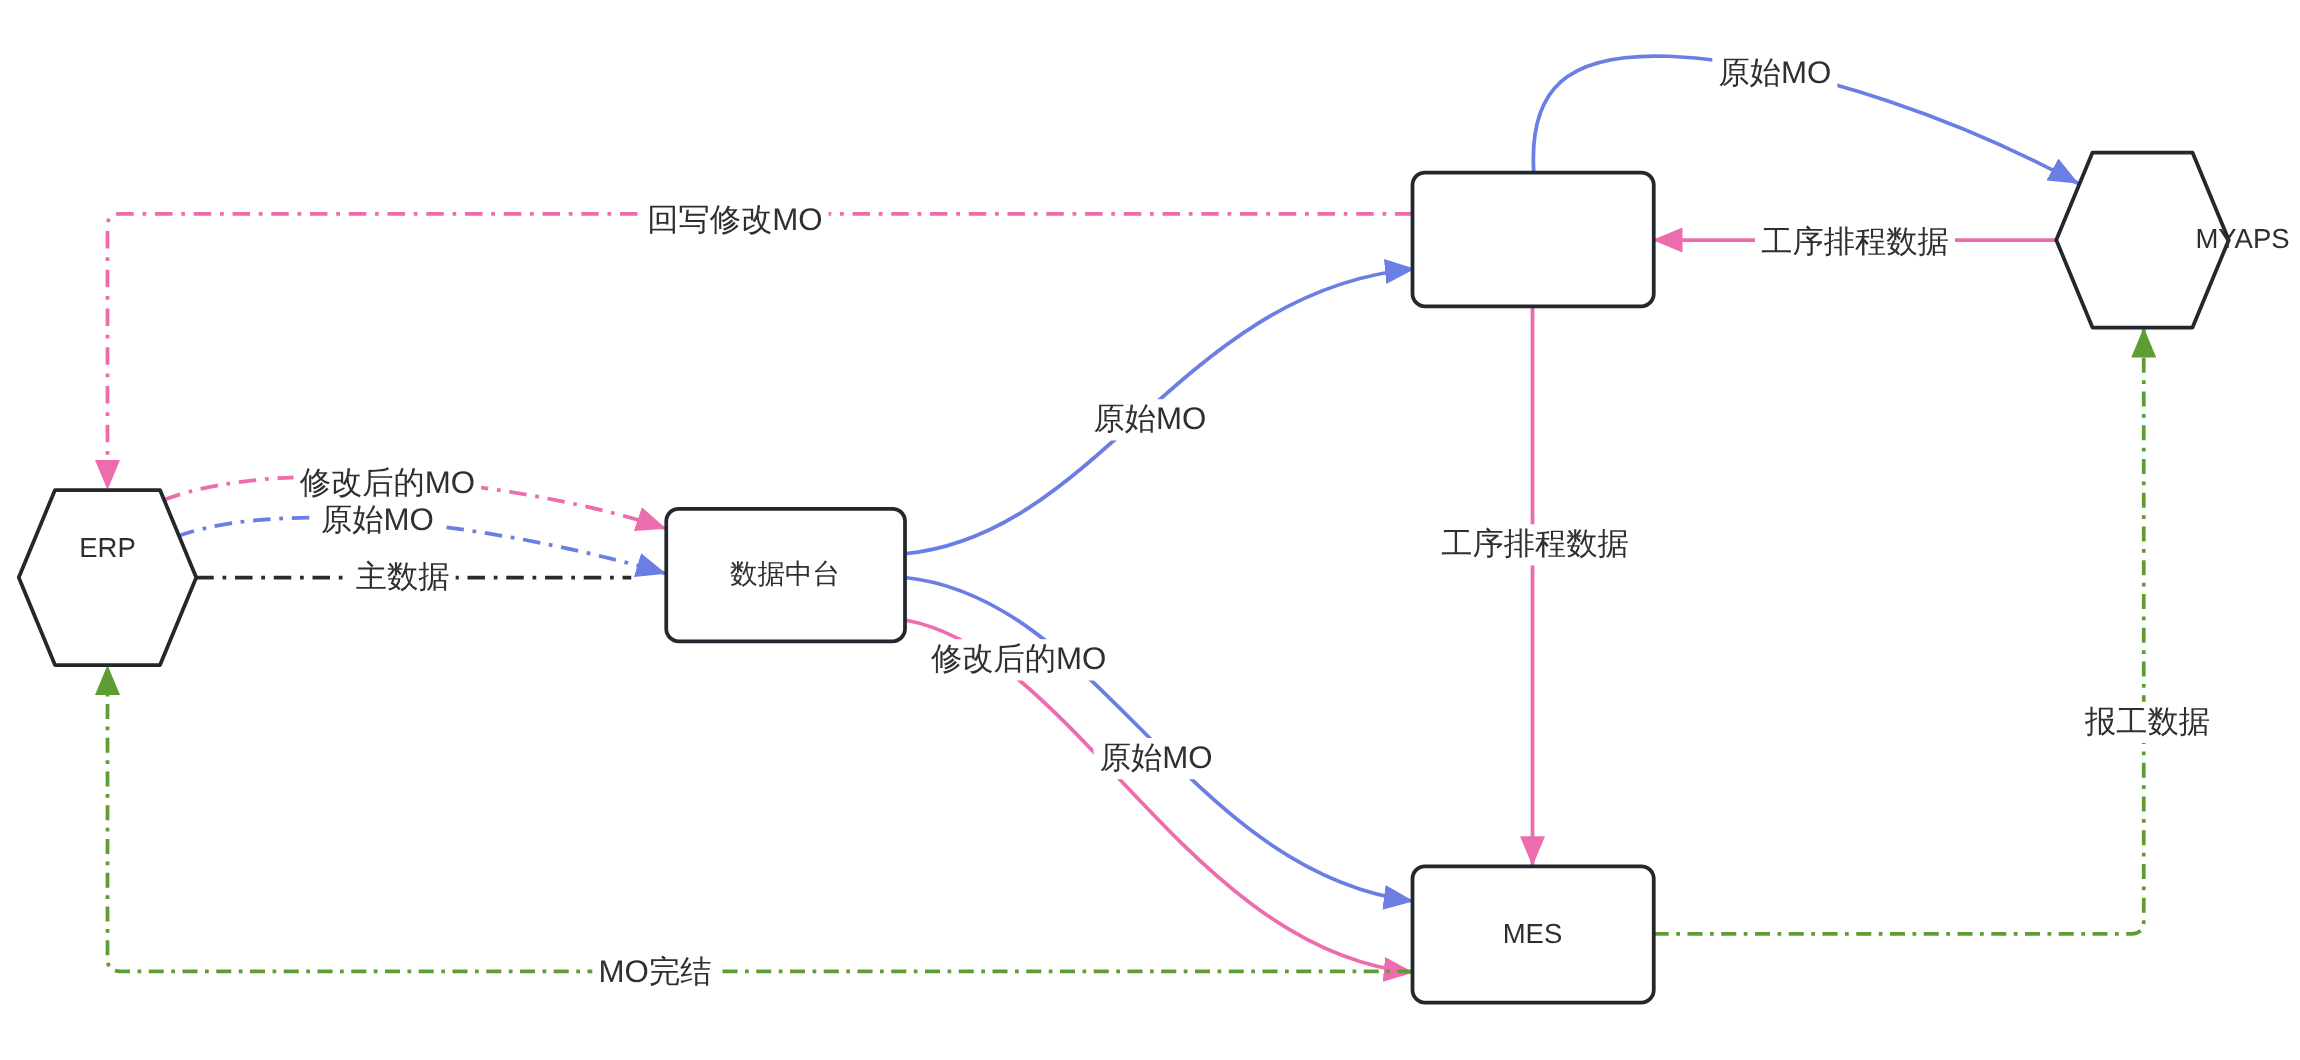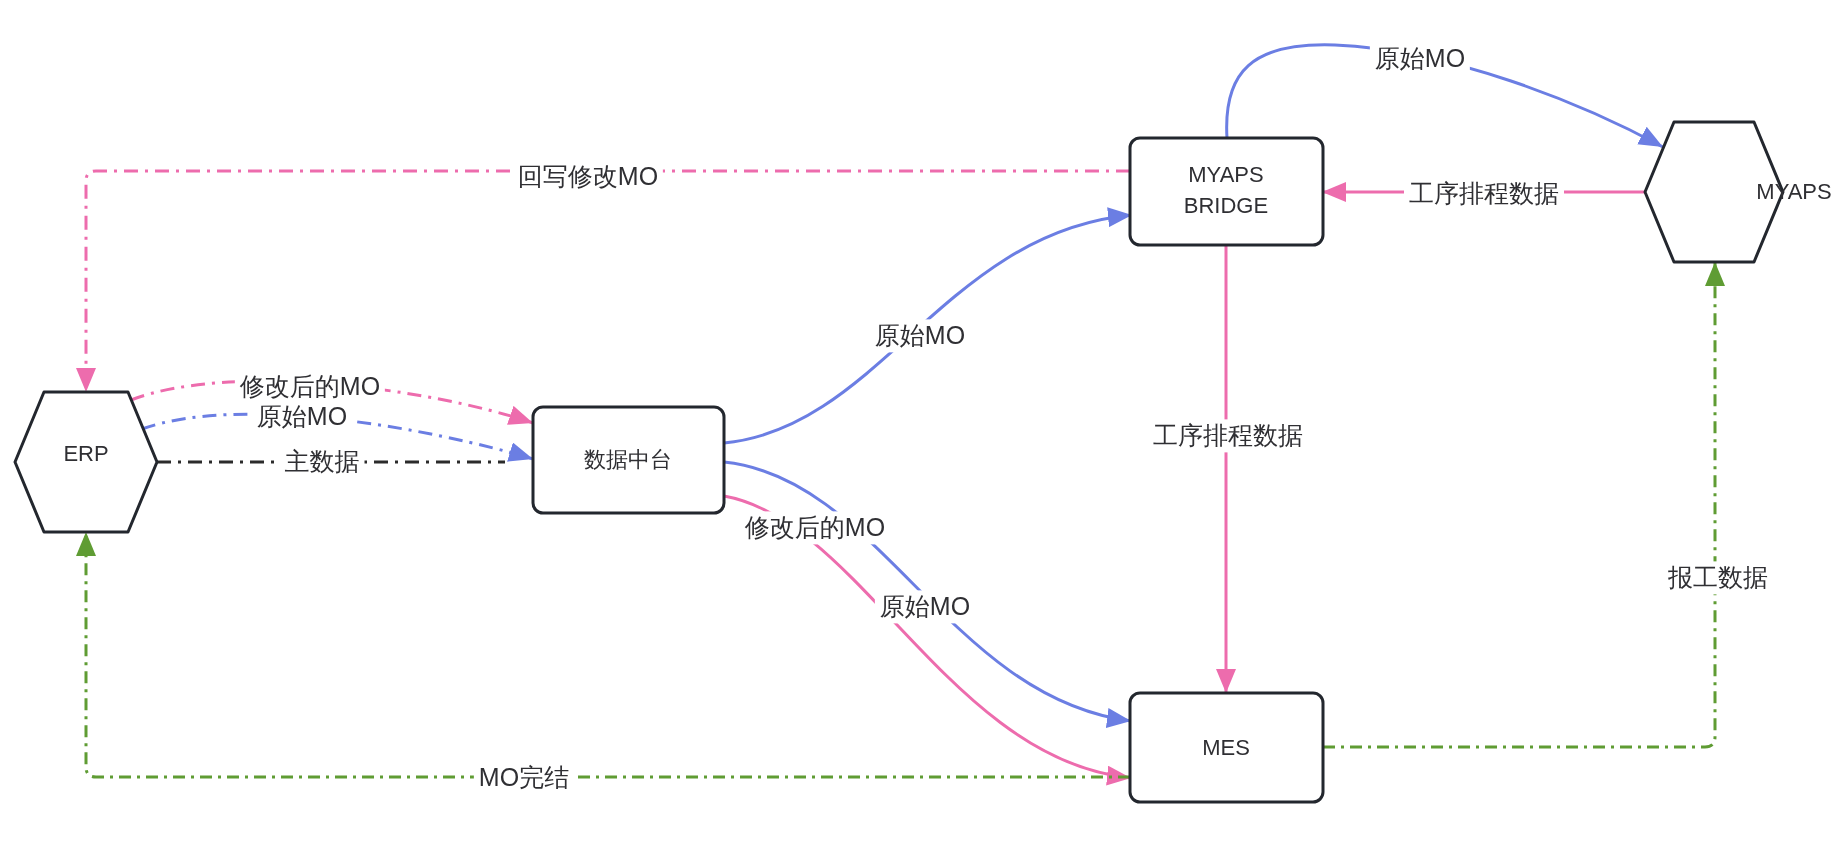--- a/index.html
+++ b/index.html
@@ -81,23 +81,22 @@
 
     <g>
       <polygon class="node-shape" points="15,462 44,392 128,392 157,462 128,532 44,532"></polygon>
       <rect class="node-shape" x="533" y="407" width="191" height="106" rx="10"></rect>
       <rect class="node-shape" x="1130" y="138" width="193" height="107" rx="10"></rect>
       <polygon class="node-shape" points="1645,192 1674,122 1754,122 1783,192 1754,262 1674,262"></polygon>
       <rect class="node-shape" x="1130" y="693" width="193" height="109" rx="10"></rect>
     </g>
   </svg>
 
-  <div class="node-lbl" style="left:86px;top:454px;">ERP</div>
+  <div class="node-lbl" style="left:86px;top:439px;">ERP</div>
   <div class="node-lbl" style="left:628px;top:460px;">数据中台</div>
-  <div class="node-lbl wrap" style="left:1226px;top:191px;">MYAPS BRIDGE</div>
   <div class="node-lbl" style="left:1754px;top:192px;margin-left:40px;">MYAPS</div>
   <div class="node-lbl" style="left:1226px;top:748px;">MES</div>
 
   <div class="lbl" style="left:310px;top:387px;">修改后的MO</div>
   <div class="lbl" style="left:302px;top:417px;">原始MO</div>
   <div class="lbl" style="left:322px;top:462px;">主数据</div>
   <div class="lbl" style="left:920px;top:336px;">原始MO</div>
   <div class="lbl" style="left:815px;top:528px;">修改后的MO</div>
   <div class="lbl" style="left:925px;top:607px;">原始MO</div>
   <div class="lbl" style="left:588px;top:177px;text-align:right;">回写修改MO</div>

